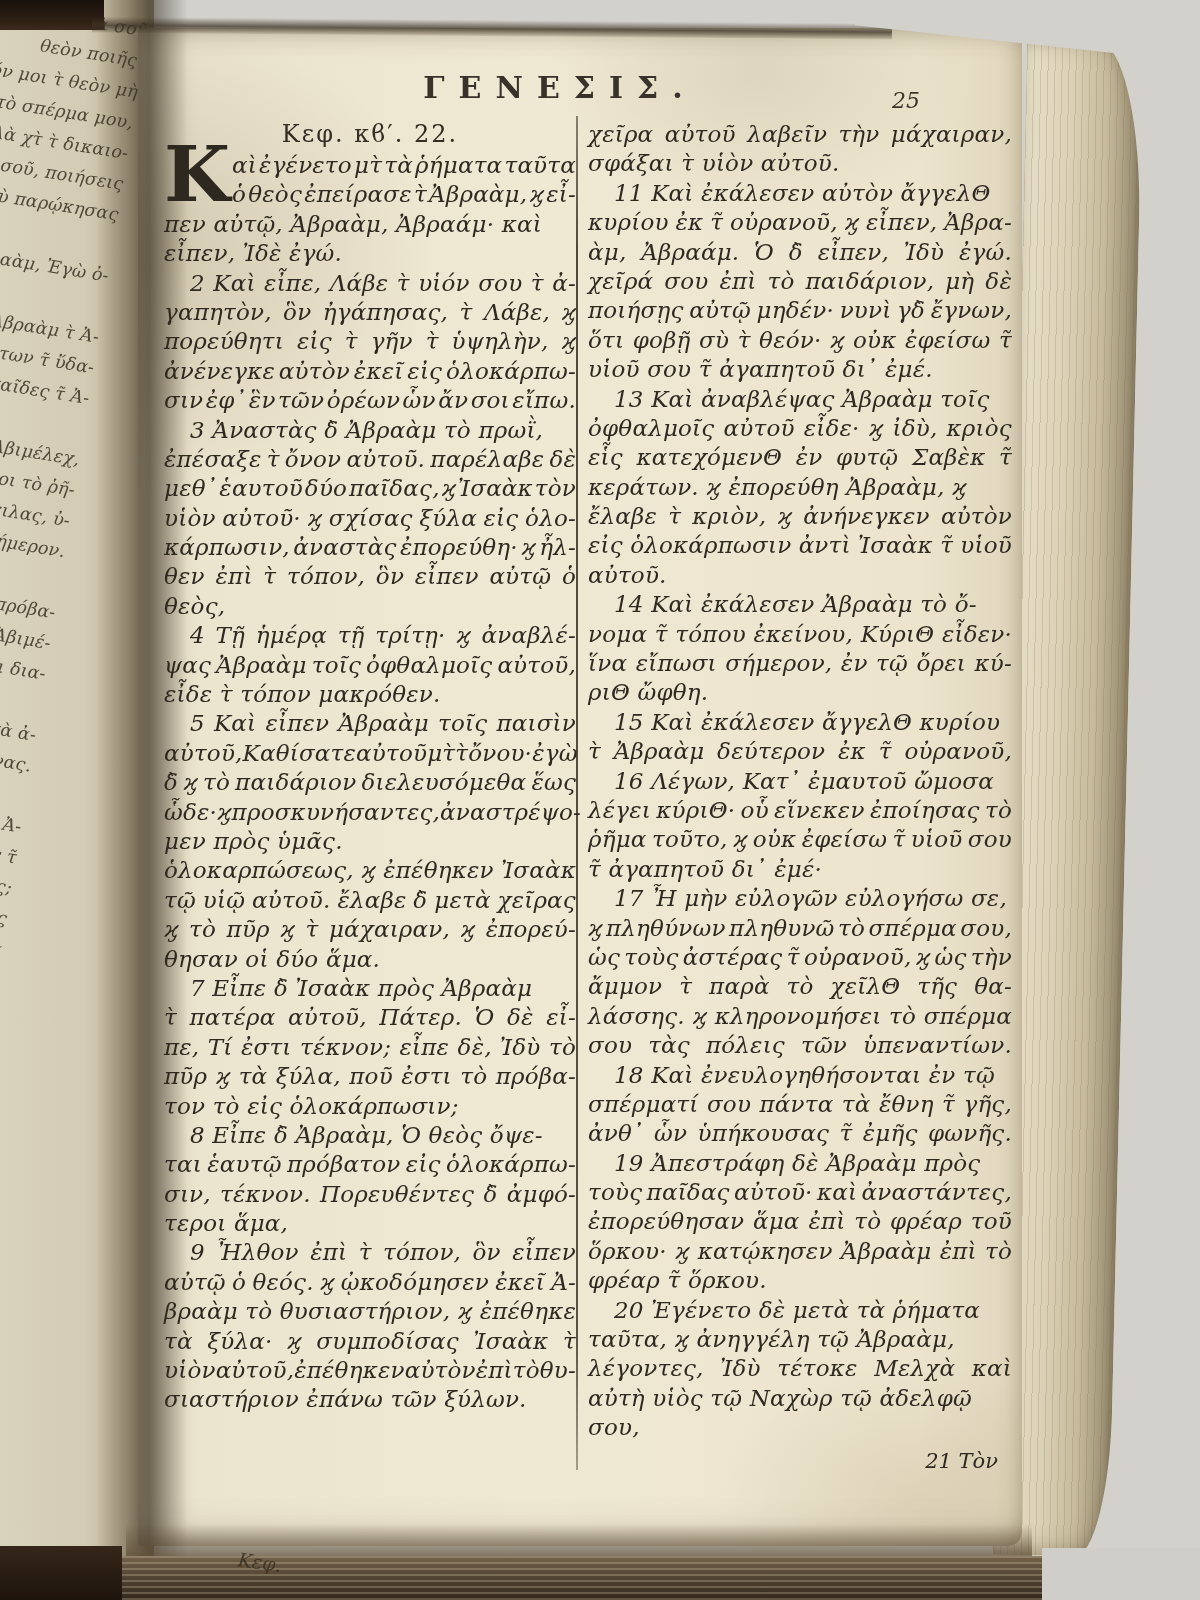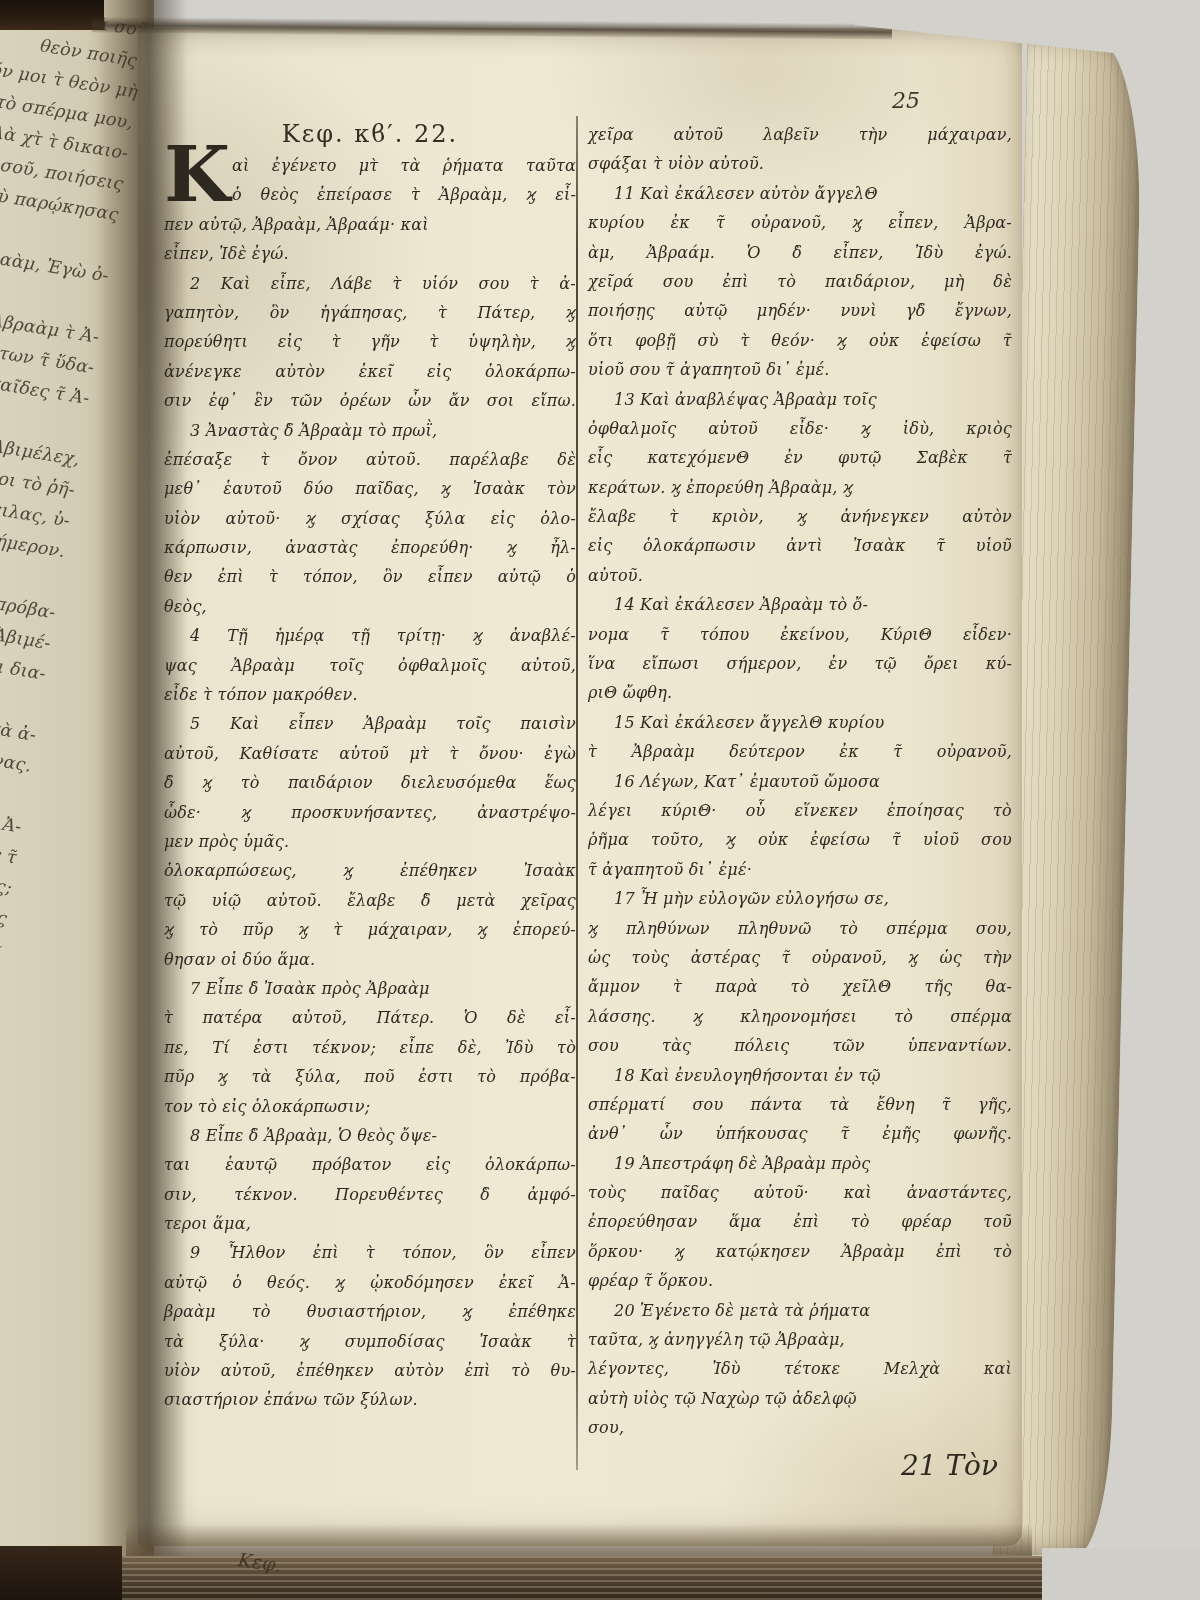--- a/index.html
+++ b/index.html
@@ -44,29 +44,29 @@
   .col-left{left:26px;width:412px;}
   .col-right{left:450px;width:424px;}
   .rule{position:absolute;left:438px;top:88px;width:2px;height:1354px;
     background:linear-gradient(180deg,rgba(52,44,31,.55),rgba(52,44,31,.85) 10%,rgba(52,44,31,.8) 90%,rgba(52,44,31,.4));}
 
   .chap-head{height:31px;text-align:center;font-size:24px;letter-spacing:2px;
     color:#332d24;}
   .drop-cap{position:absolute;left:0;top:24px;font-size:76px;line-height:62px;
     color:#2e2920;font-weight:bold;}
 
-  .lines{font-style:italic;font-size:16px;line-height:29.4px;color:#2f2a21;
+  .lines{font-style:italic;font-size:23px;line-height:29.4px;color:#2f2a21;
     letter-spacing:.2px;white-space:pre;}
   .tline{height:29.4px;overflow:visible;}
   .tline.just{display:flex;justify-content:space-between;white-space:normal;}
   .tline.indent{padding-left:26px;}
   .col-left .lines .tline:nth-child(1),
   .col-left .lines .tline:nth-child(2){padding-left:68px;}
   .catchword{margin-top:6px;text-align:right;padding-right:14px;
-    font-style:italic;font-size:28px;color:#2f2a21;}
+    font-style:italic;font-size:21px;color:#2f2a21;}
 
   
   .fore-edge{position:absolute;left:1010px;top:40px;width:116px;height:1516px;z-index:3;
     transform:rotate(1.3deg);border-radius:0 46px 34px 0 / 0 180px 150px 0;
     background:
       repeating-linear-gradient(90deg,rgba(125,108,78,.22) 0 1px,rgba(0,0,0,0) 1px 7px),
       linear-gradient(90deg,#e7dfc7 0%,#dcd2b7 38%,#c7bb9c 70%,#a2967a 92%,#8a7e63 100%);
     box-shadow:inset 0 14px 20px -14px rgba(90,75,50,.5),inset 0 -18px 24px -16px rgba(80,66,44,.55);}
 
   
@@ -92,20 +92,21 @@
 <body>
 
 <div class="canvas">
 
   <div class="facing-page">
     <div class="facing-lines"><div class="tline">ρων, Ὁ θεὸς μετὰ σοῦ</div><div class="tline">θεὸν ποιῆς.</div><div class="tline">μοσόν μοι τ̀ θεὸν μὴ</div><div class="tline">μὴ δ̀ τὸ σπέρμα μου,</div><div class="tline">μη· ἀλλὰ χτ̀ τ̀ δικαιο-</div><div class="tline">σα μετὰ σοῦ, ποιήσεις</div><div class="tline">γῆ ᾗ σὺ παρῴκησας</div><div class="tline blank"></div><div class="tline">Ἀβραὰμ, Ἐγὼ ὀ-</div><div class="tline blank"></div><div class="tline">ξεν Ἀβραὰμ τ̀ Ἀ-</div><div class="tline">φρεάτων τ̃ ὕδα-</div><div class="tline">το οἱ παῖδες τ̃ Ἀ-</div><div class="tline blank"></div><div class="tline">αὐτῷ Ἀβιμέλεχ,</div><div class="tline">ποίησέ σοι τὸ ῥῆ-</div><div class="tline">μοι ἀπήγγειλας, ὐ-</div><div class="tline">ἢ σήμερον.</div><div class="tline blank"></div><div class="tline">Ἀβραὰμ πρόβα-</div><div class="tline">δωκε τῷ Ἀβιμέ-</div><div class="tline">ἀμφότεροι δια-</div><div class="tline blank"></div><div class="tline">βραὰμ ἑπτὰ ἀ-</div><div class="tline">μόνας.</div><div class="tline blank"></div><div class="tline">μέλεχ τῷ Ἀ-</div><div class="tline">ἑπτὰ ἀμνάδες τ̃</div><div class="tline">ς ἔστησας μόνας;</div><div class="tline">ραὰμ, Ὅτι τὰς</div><div class="tline">παρ᾽ ἐμοῦ, ἵνα</div></div>
   </div>
 
   <div class="main-page">
     <div class="running-head">
+      <span class="rh-title">ΓΕΝΕΣΙΣ.</span>
       <span class="rh-num">25</span>
     </div>
 
     <div class="col col-left">
       <div class="chap-head">Κεφ. κϐ′. 22.</div>
       <div class="drop-cap">Κ</div>
       <div class="lines"><div class="tline just">
             <span>αὶ</span>
             <span>ἐγένετο</span>
             <span>μτ̀</span>
@@ -128,21 +129,21 @@
             <span>τ̀</span>
             <span>υἱόν</span>
             <span>σου</span>
             <span>τ̀</span>
             <span>ἀ-</span>
           </div><div class="tline just">
             <span>γαπητὸν,</span>
             <span>ὃν</span>
             <span>ἠγάπησας,</span>
             <span>τ̀</span>
-            <span>Πάτερ,</span>
+            <span>Λάβε,</span>
             <span>ϗ</span>
           </div><div class="tline just">
             <span>πορεύθητι</span>
             <span>εἰς</span>
             <span>τ̀</span>
             <span>γῆν</span>
             <span>τ̀</span>
             <span>ὑψηλὴν,</span>
             <span>ϗ</span>
           </div><div class="tline just">

